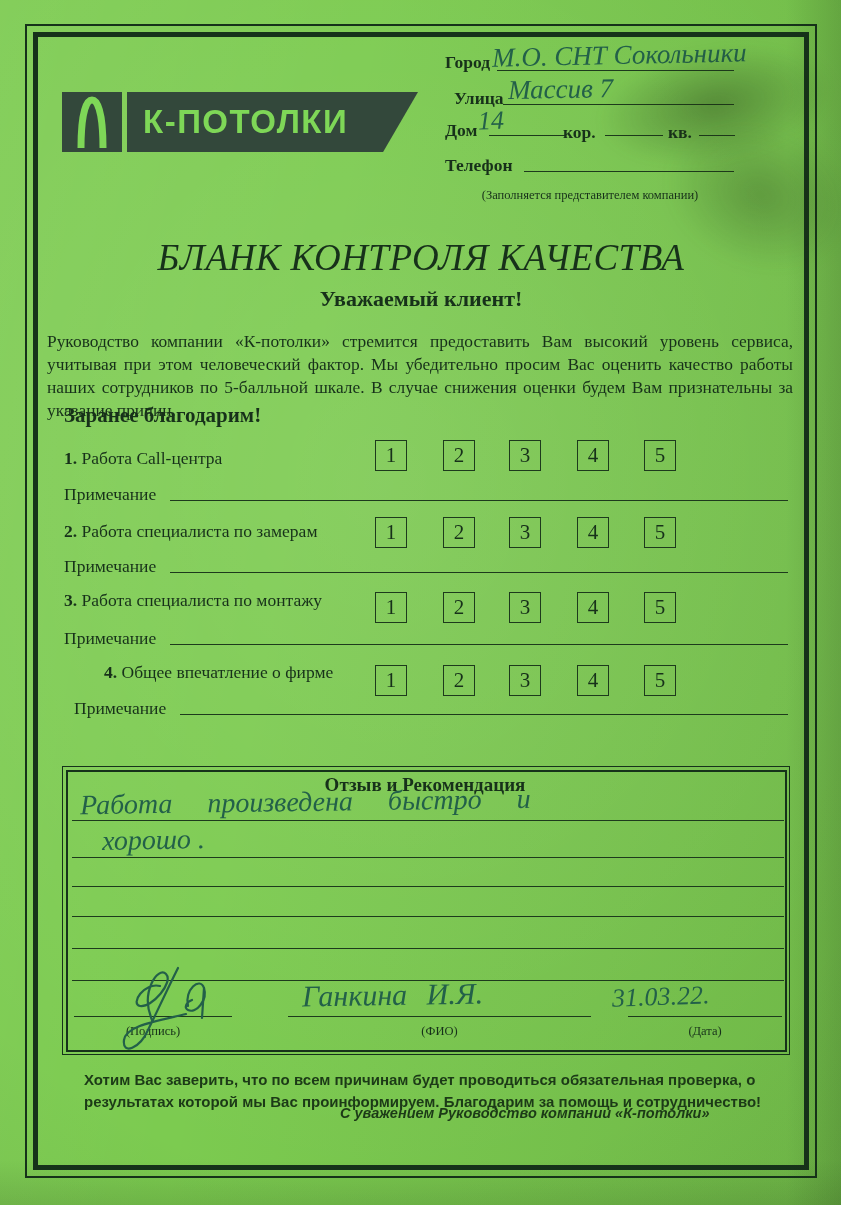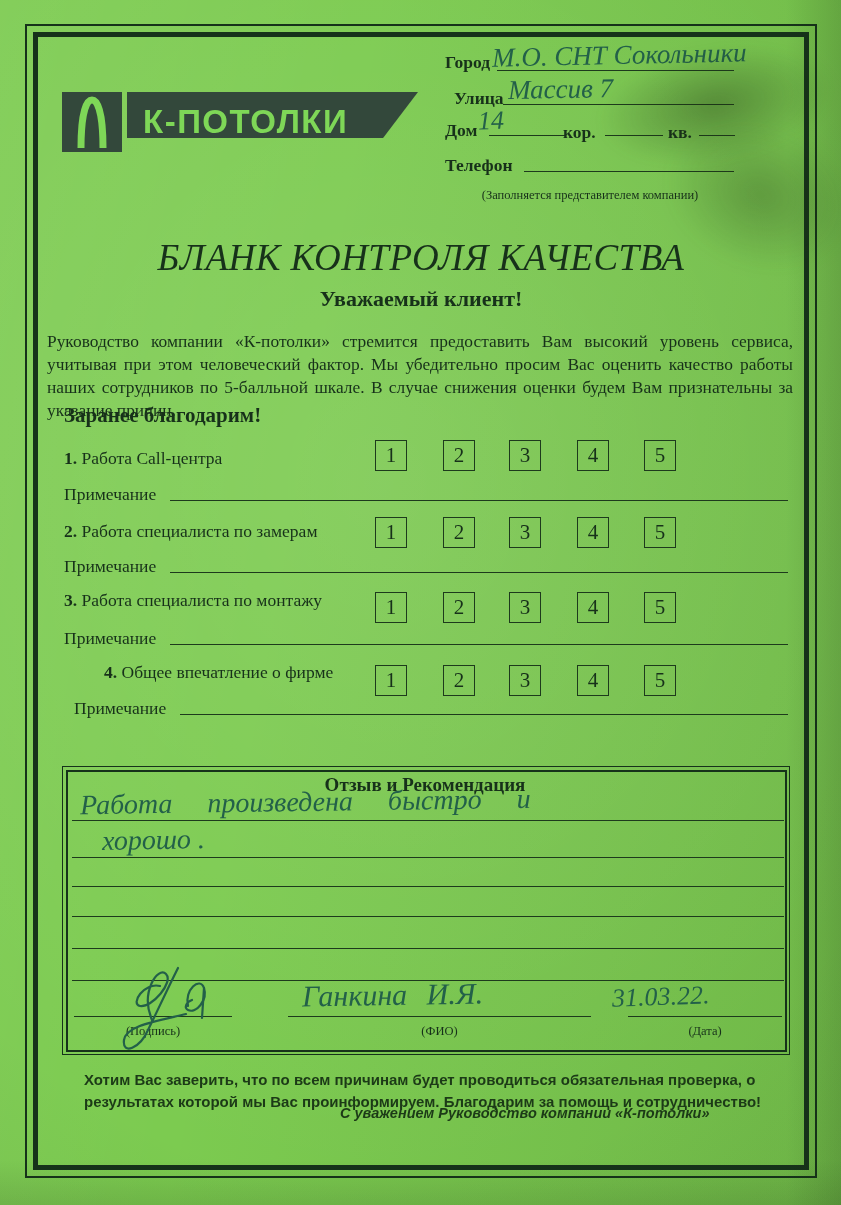--- a/index.html
+++ b/index.html
@@ -22,21 +22,21 @@
     filter:blur(8px);transform:rotate(20deg);}
   .edgeshade{right:0;top:0;width:55px;height:100%;
     background:linear-gradient(to left, rgba(20,40,12,0.16), rgba(20,40,12,0));}
   .bottomshade{left:0;bottom:0;width:100%;height:45px;
     background:linear-gradient(to top, rgba(20,40,12,0.12), rgba(20,40,12,0));}
   
   .border-outer{left:25px;top:24px;right:24px;bottom:27px;border:2px solid #16321a;}
   .border-inner{left:33px;top:32px;right:32px;bottom:35px;border:5px solid #16321a;}
   
   .logo-icon-block{left:62px;top:92px;width:60px;height:60px;background:#33483b;}
-  .logo-text-block{left:127px;top:92px;width:291px;height:46px;background:#33483b;
+  .logo-text-block{left:127px;top:92px;width:291px;height:60px;background:#33483b;
     clip-path:polygon(0 0,100% 0,88% 100%,0 100%);}
   .logo-text{font-family:"Liberation Sans", sans-serif;font-weight:bold;font-size:33px;
     color:#7ed757;line-height:60px;padding-left:16px;letter-spacing:1.5px;display:block;}
   
   .f-label{font-weight:bold;font-size:17.5px;}
   .f-line{border-bottom:1.7px solid #1d3a1c;height:0;}
   .f-note{font-size:12.5px;text-align:center;}
   
   .hand{font-style:italic;color:#236049;font-family:"Liberation Serif", serif;white-space:nowrap;}
   

